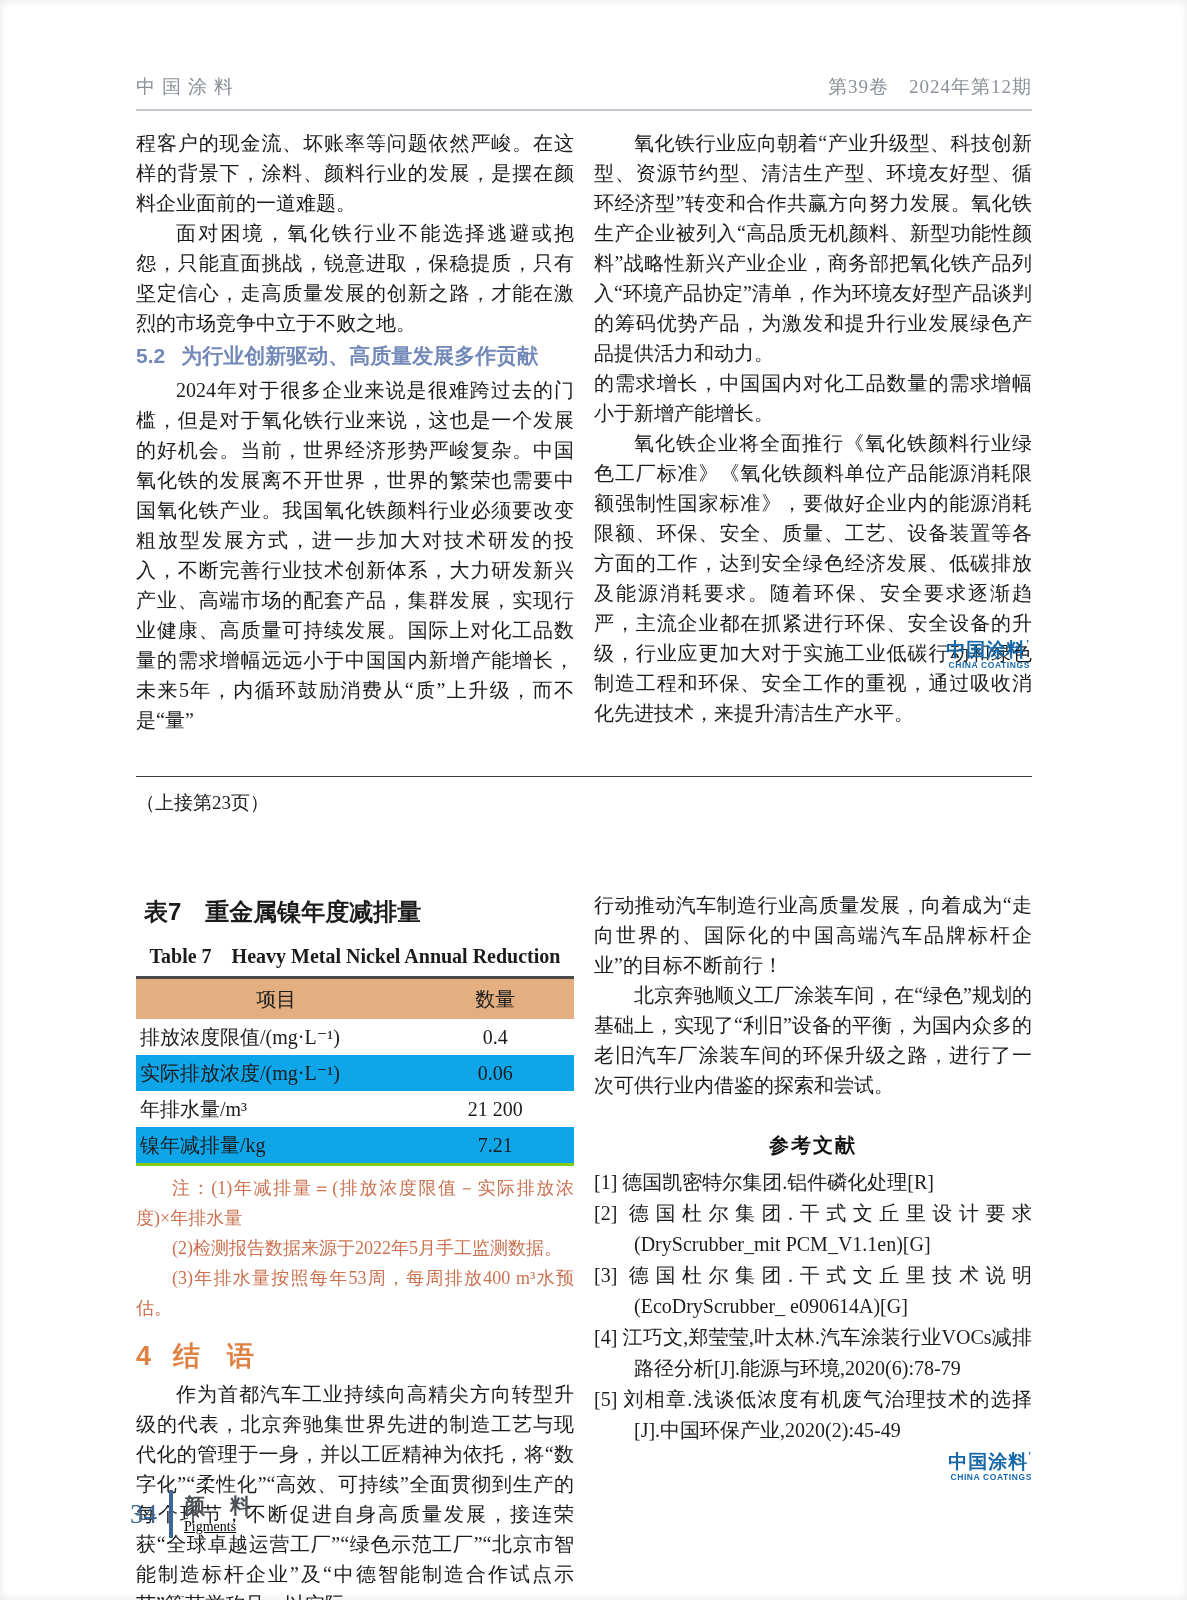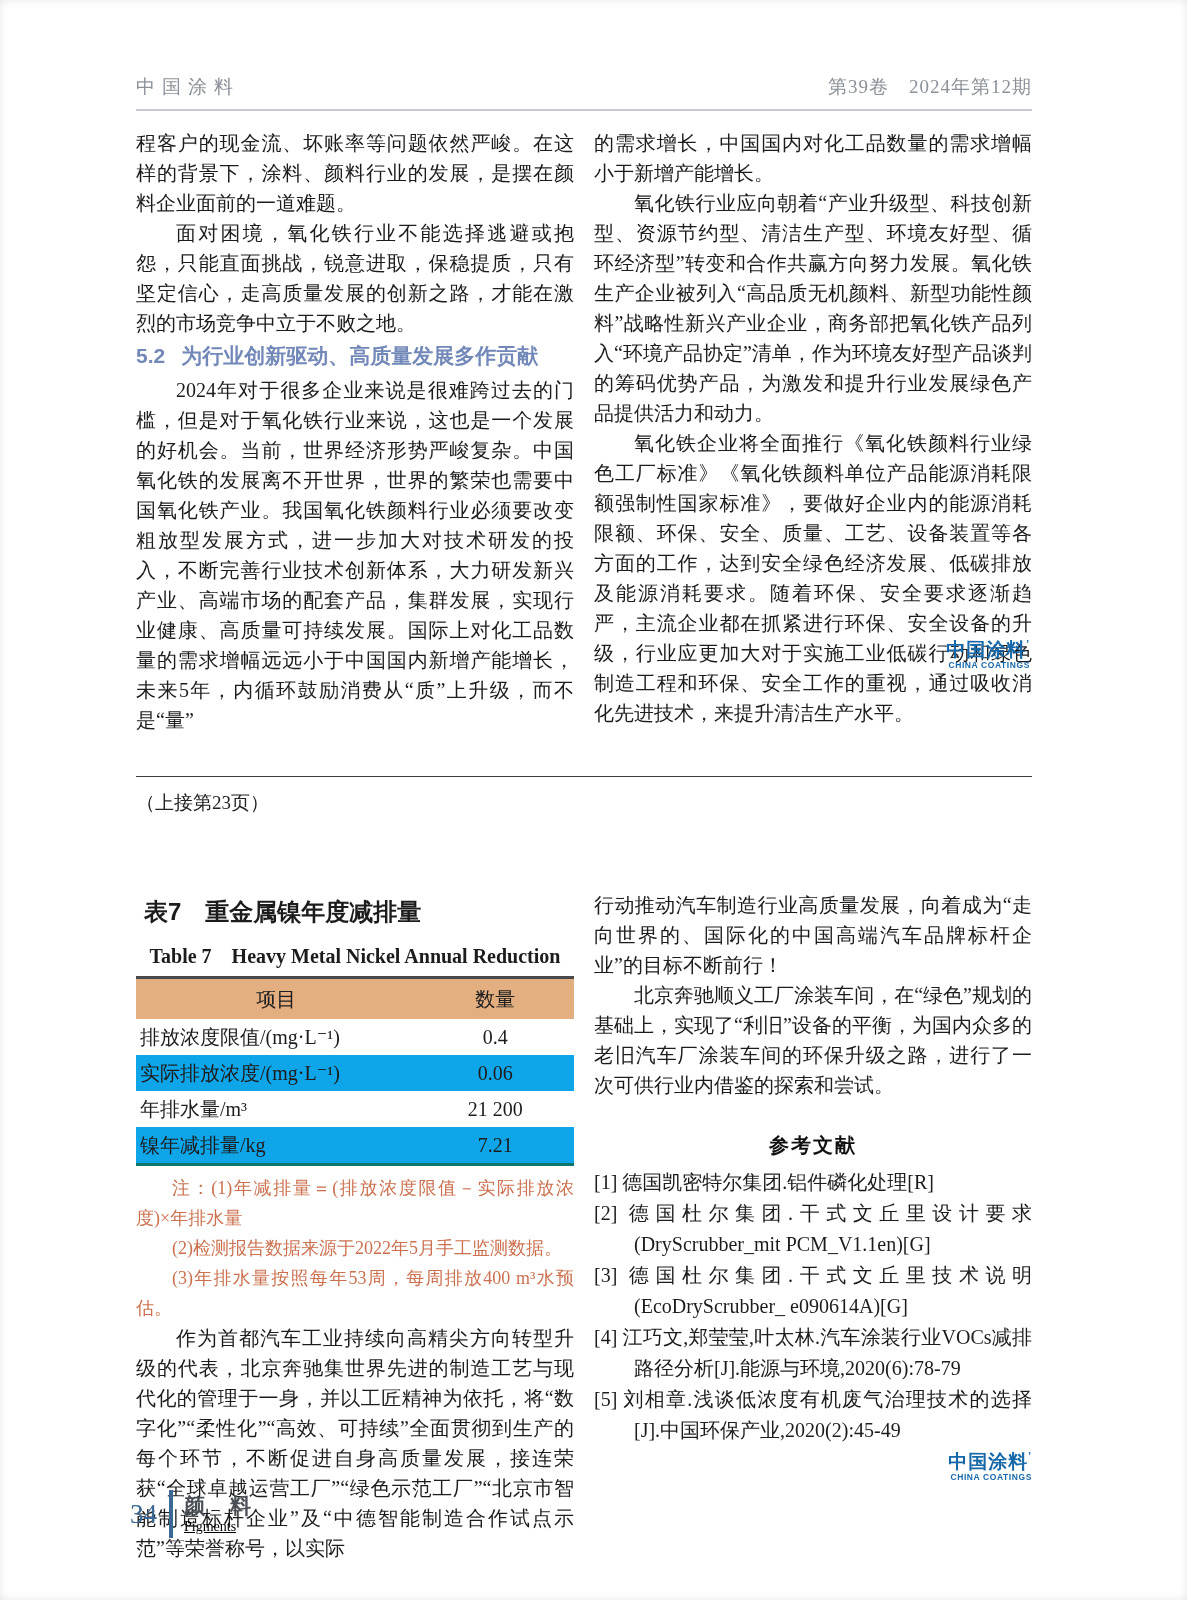--- a/index.html
+++ b/index.html
@@ -36,21 +36,21 @@
   .divider{position:absolute;top:776px;left:136px;width:896px;border-top:1.5px solid #3c3c3c;}
   .cont{position:absolute;top:790px;left:136px;font-size:19px;color:#222;}
   
   .col-bl{top:890px;left:136px;}
   .col-br{top:890px;left:594px;}
   
   .tbl-title-cn{margin:8px;text-align:left;font-family:"Liberation Sans","DejaVu Sans",sans-serif;
                 font-weight:bold;font-size:24px;line-height:28px;}
   .tbl-title-en{margin:16px 0 6px 0;text-align:center;font-weight:bold;font-size:20px;line-height:28px;}
   table.tbl{width:100%;border-collapse:collapse;
-            border-top:3px solid #4a4a4a;border-bottom:3px solid #0f766e;
+            border-top:3px solid #4a4a4a;border-bottom:3px solid #84cc16;
             font-size:20px;}
   table.tbl th{background:#e3ae80;font-weight:normal;height:38px;text-align:center;}
   table.tbl td{height:34px;}
   table.tbl td.item{text-align:left;padding-left:4px;}
   table.tbl td.val{text-align:center;}
   table.tbl tr.alt{background:#0ea5e9;}
   .col-item{width:64%;}
   .col-val{width:36%;}
   
   .notes{margin-top:7px;}
@@ -82,22 +82,22 @@
   </div>
 
   <div class="col col-tl">
     <p class="bp">程客户的现金流、坏账率等问题依然严峻。在这样的背景下，涂料、颜料行业的发展，是摆在颜料企业面前的一道难题。</p>
     <p class="bp ind">面对困境，氧化铁行业不能选择逃避或抱怨，只能直面挑战，锐意进取，保稳提质，只有坚定信心，走高质量发展的创新之路，才能在激烈的市场竞争中立于不败之地。</p>
     <p class="h52"><span class="num">5.2</span><span>为行业创新驱动、高质量发展多作贡献</span></p>
     <p class="bp ind">2024年对于很多企业来说是很难跨过去的门槛，但是对于氧化铁行业来说，这也是一个发展的好机会。当前，世界经济形势严峻复杂。中国氧化铁的发展离不开世界，世界的繁荣也需要中国氧化铁产业。我国氧化铁颜料行业必须要改变粗放型发展方式，进一步加大对技术研发的投入，不断完善行业技术创新体系，大力研发新兴产业、高端市场的配套产品，集群发展，实现行业健康、高质量可持续发展。国际上对化工品数量的需求增幅远远小于中国国内新增产能增长，未来5年，内循环鼓励消费从“质”上升级，而不是“量”</p>
   </div>
 
   <div class="col col-tr">
+    <p class="bp ind">氧化铁行业应向朝着“产业升级型、科技创新型、资源节约型、清洁生产型、环境友好型、循环经济型”转变和合作共赢方向努力发展。氧化铁生产企业被列入“高品质无机颜料、新型功能性颜料”战略性新兴产业企业，商务部把氧化铁产品列入“环境产品协定”清单，作为环境友好型产品谈判的筹码优势产品，为激发和提升行业发展绿色产品提供活力和动力。</p>
     <p class="bp">的需求增长，中国国内对化工品数量的需求增幅小于新增产能增长。</p>
-    <p class="bp ind">氧化铁行业应向朝着“产业升级型、科技创新型、资源节约型、清洁生产型、环境友好型、循环经济型”转变和合作共赢方向努力发展。氧化铁生产企业被列入“高品质无机颜料、新型功能性颜料”战略性新兴产业企业，商务部把氧化铁产品列入“环境产品协定”清单，作为环境友好型产品谈判的筹码优势产品，为激发和提升行业发展绿色产品提供活力和动力。</p>
     <p class="bp ind">氧化铁企业将全面推行《氧化铁颜料行业绿色工厂标准》《氧化铁颜料单位产品能源消耗限额强制性国家标准》，要做好企业内的能源消耗限额、环保、安全、质量、工艺、设备装置等各方面的工作，达到安全绿色经济发展、低碳排放及能源消耗要求。随着环保、安全要求逐渐趋严，主流企业都在抓紧进行环保、安全设备的升级，行业应更加大对于实施工业低碳行动和绿色制造工程和环保、安全工作的重视，通过吸收消化先进技术，来提升清洁生产水平。</p>
   </div>
 
   <div class="logo logo-abs">
     <div class="logo-cn"><span>中国涂料</span><span class="logo-mark">’</span></div>
     <div class="logo-en">CHINA COATINGS</div>
   </div>
 
   <div class="divider"></div>
 
@@ -137,20 +137,21 @@
         </tr>
       </tbody>
     </table>
 
     <div class="notes">
       <p class="note">注：(1)年减排量＝(排放浓度限值－实际排放浓度)×年排水量</p>
       <p class="note">(2)检测报告数据来源于2022年5月手工监测数据。</p>
       <p class="note">(3)年排水量按照每年53周，每周排放400 m³水预估。</p>
     </div>
 
+    <p class="h4"><span class="num">4</span><span>结　语</span></p>
     <p class="bp ind">作为首都汽车工业持续向高精尖方向转型升级的代表，北京奔驰集世界先进的制造工艺与现代化的管理于一身，并以工匠精神为依托，将“数字化”“柔性化”“高效、可持续”全面贯彻到生产的每个环节，不断促进自身高质量发展，接连荣获“全球卓越运营工厂”“绿色示范工厂”“北京市智能制造标杆企业”及“中德智能制造合作试点示范”等荣誉称号，以实际</p>
   </div>
 
   <div class="col col-br">
     <p class="bp">行动推动汽车制造行业高质量发展，向着成为“走向世界的、国际化的中国高端汽车品牌标杆企业”的目标不断前行！</p>
     <p class="bp ind">北京奔驰顺义工厂涂装车间，在“绿色”规划的基础上，实现了“利旧”设备的平衡，为国内众多的老旧汽车厂涂装车间的环保升级之路，进行了一次可供行业内借鉴的探索和尝试。</p>
 
     <p class="ref-head">参考文献</p>
     <p class="ref">[1] 德国凯密特尔集团.铝件磷化处理[R]</p>
     <p class="ref">[2] 德国杜尔集团.干式文丘里设计要求(DryScrubber_mit PCM_V1.1en)[G]</p>

